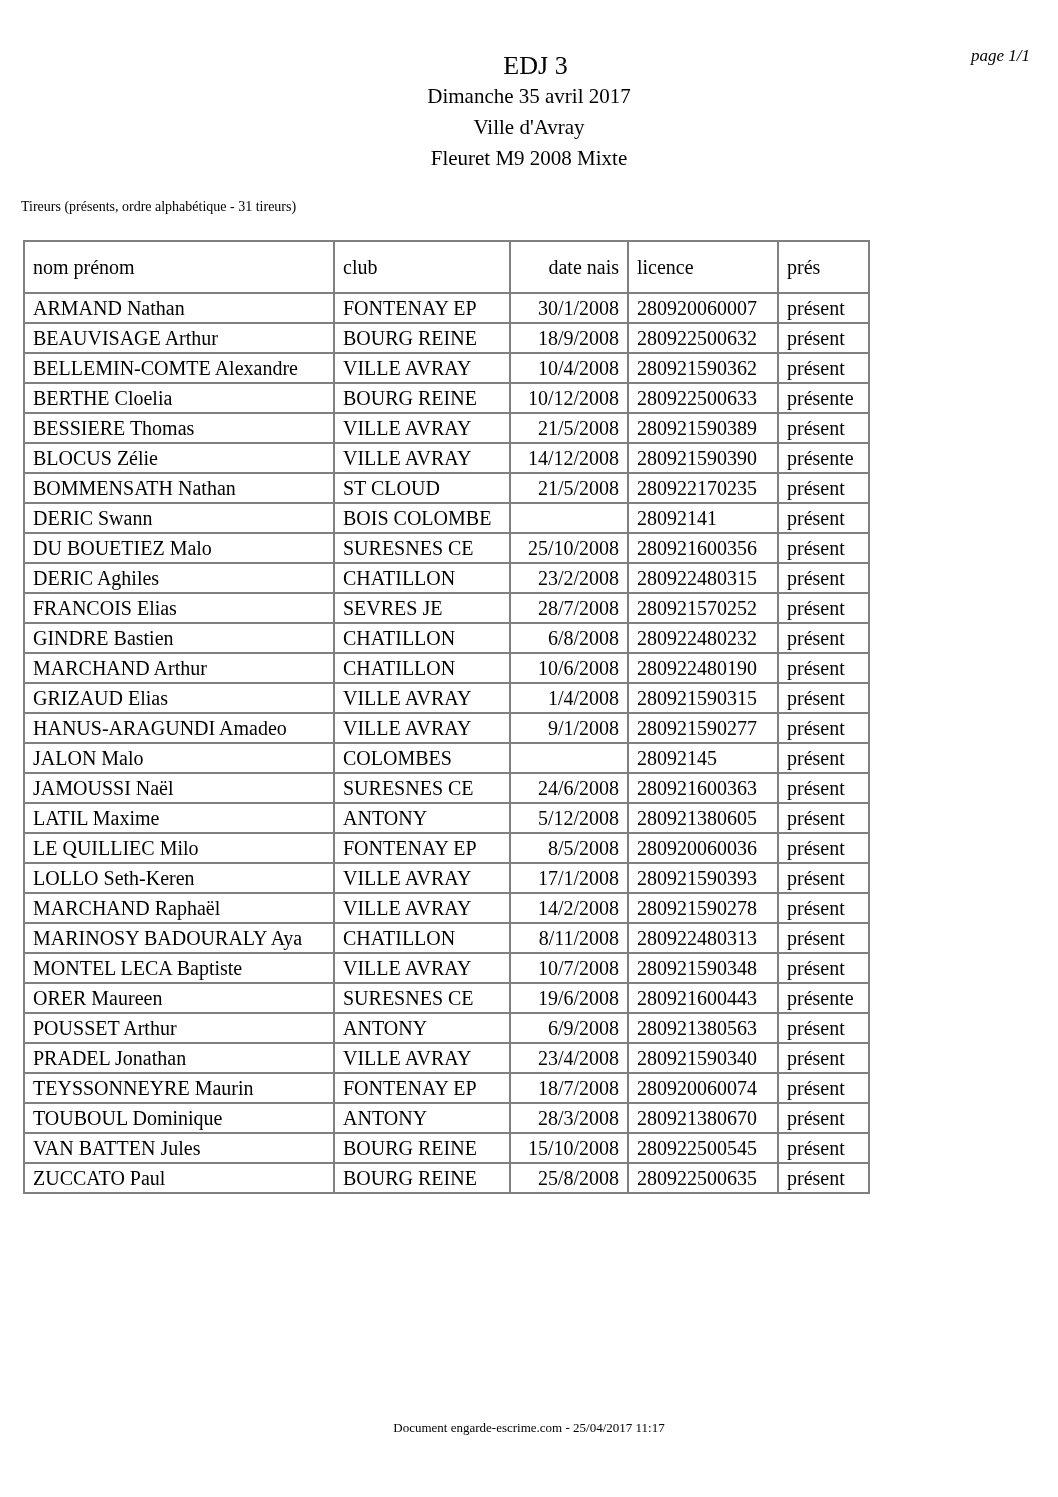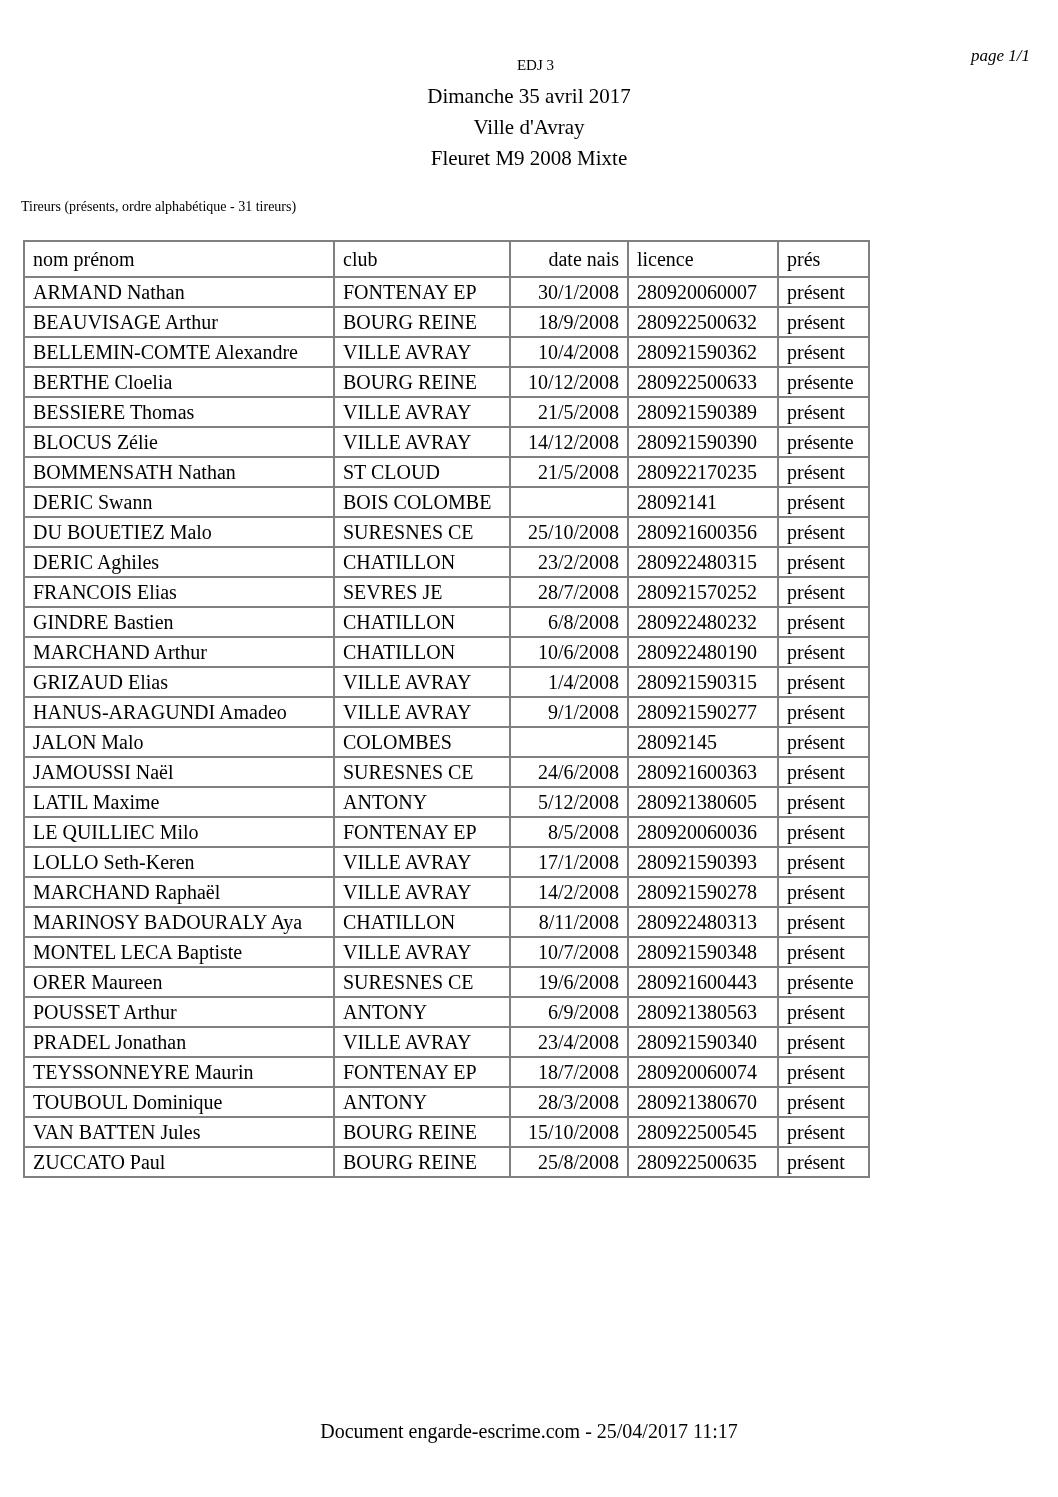--- a/index.html
+++ b/index.html
@@ -24,21 +24,21 @@
     font-style: italic;
   }
   .title-block {
     position: absolute;
     top: 50px;
     left: 0;
     width: 100%;
     text-align: center;
   }
   .title-block .title {
-    font-size: 15px;
+    font-size: 26px;
     line-height: 31px;
     margin-left: 13px;
   }
   .title-block .subtitle {
     font-size: 21px;
     line-height: 31px;
   }
   .section-title {
     position: absolute;
     top: 199px;
@@ -57,36 +57,36 @@
   table.fencers td {
     border: 2px solid #808080;
     font-size: 20px;
     font-weight: normal;
     text-align: left;
     padding: 0 8px;
     white-space: nowrap;
     overflow: hidden;
   }
   table.fencers thead tr {
-    height: 36px;
+    height: 52px;
   }
   table.fencers tbody tr {
     height: 30px;
   }
   table.fencers .col2,
   table.fencers th.col2 {
     text-align: right;
   }
   .footer {
     position: absolute;
     top: 1420px;
     left: 0;
     width: 100%;
     text-align: center;
-    font-size: 20px;
+    font-size: 13px;
   }
 </style>
 </head>
 <body>
 
 <div class="page">
 
   <div class="page-num">page 1/1</div>
 
   <div class="title-block">

